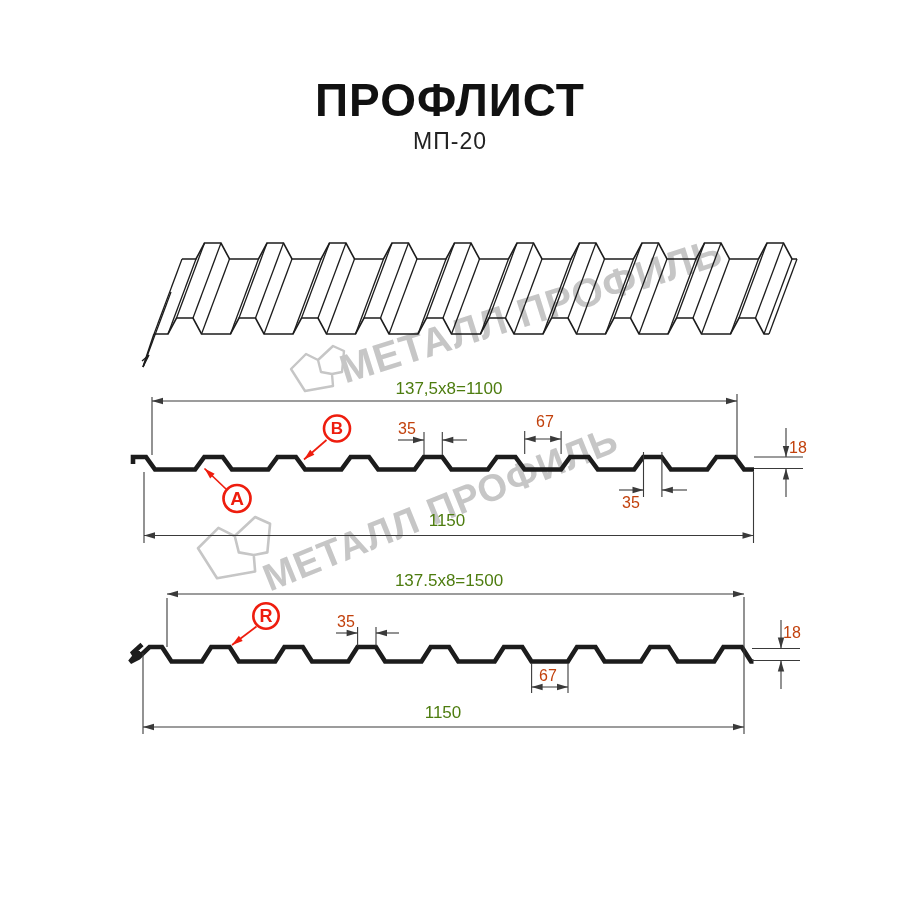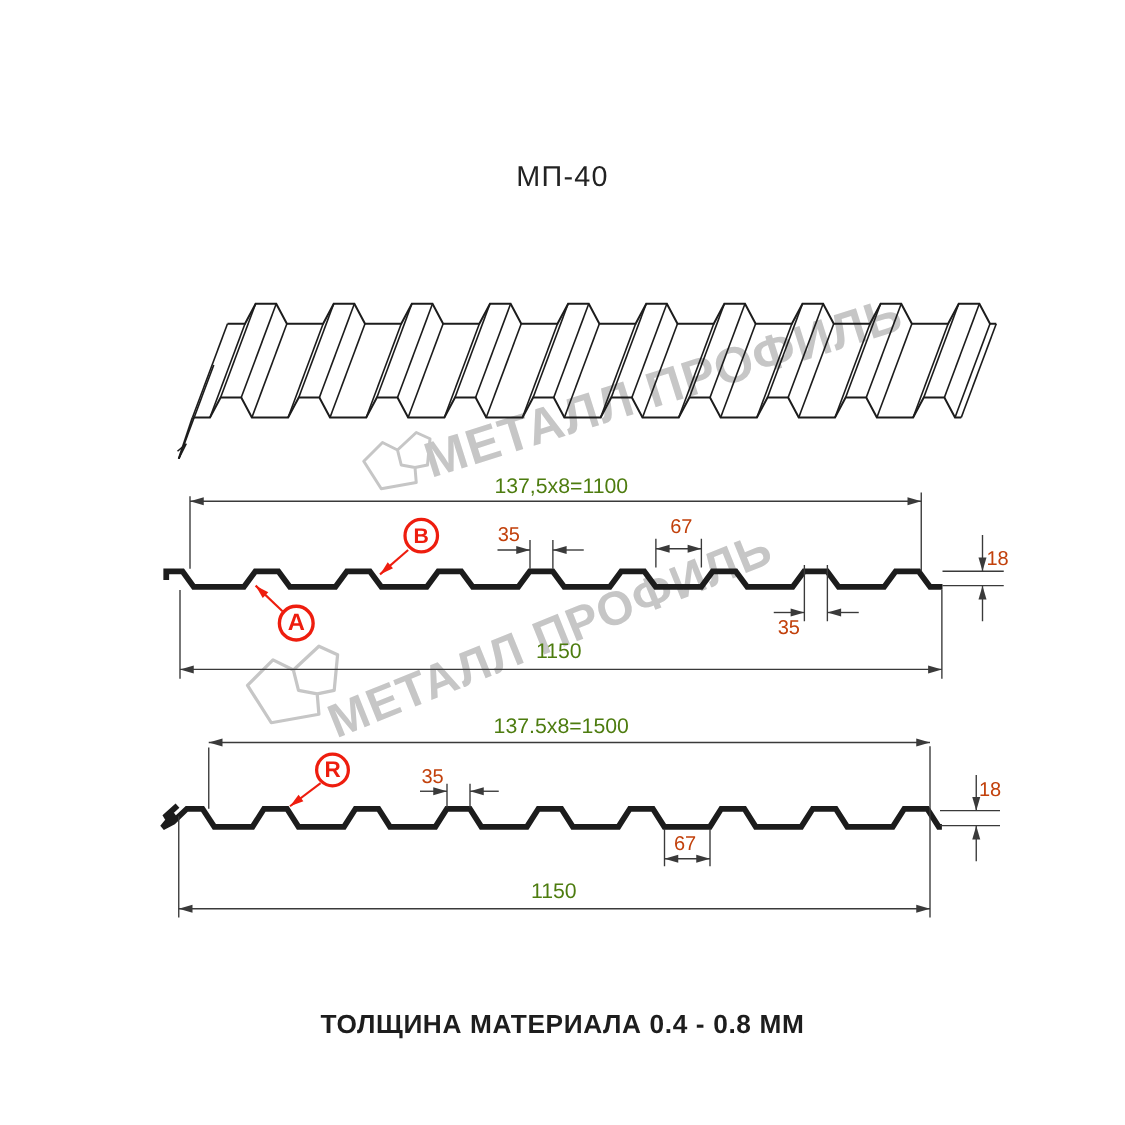--- a/index.html
+++ b/index.html
@@ -142,32 +142,32 @@
       <path d="M204.5,468.5 L210.18983101825637,478.44312943613266 L214.63564458919393,473.8393547139653 Z" fill="#ee1d0e" stroke="none"></path>
       <circle cx="237" cy="498.5" r="13.5" stroke="#ee1d0e" stroke-width="2.7" fill="none"></circle>
       <line x1="304" y1="459.5" x2="326.5" y2="440" stroke="#ee1d0e" stroke-width="1.7"></line>
       <path d="M304,459.5 L314.4011942752201,454.6984213378173 L310.20241648968084,449.86828002439154 Z" fill="#ee1d0e" stroke="none"></path>
       <circle cx="337" cy="428.5" r="13" stroke="#ee1d0e" stroke-width="2.6" fill="none"></circle>
       <line x1="232" y1="645" x2="256.5" y2="626.5" stroke="#ee1d0e" stroke-width="1.7"></line>
       <path d="M232,645 L242.71079868460677,640.9356683774788 L238.85918253643368,635.8244011131762 Z" fill="#ee1d0e" stroke="none"></path>
       <circle cx="266" cy="616" r="12.7" stroke="#ee1d0e" stroke-width="2.6" fill="none"></circle>
     </svg>
 
-  <div class="abs ctr" id="subtitle">МП-40</div>
+  <div class="abs ctr" id="title">ПРОФЛИСТ</div>
+  <div class="abs ctr" id="subtitle">МП-20</div>
 
   <div class="abs ctr dim-lg" style="left:449px;top:389px">137,5x8=1100</div>
   <div class="abs ctr dim" style="left:407px;top:429px">35</div>
   <div class="abs ctr dim" style="left:545px;top:422px">67</div>
   <div class="abs ctr dim" style="left:798px;top:448px">18</div>
   <div class="abs ctr dim" style="left:631px;top:503px">35</div>
   <div class="abs ctr dim-lg" style="left:447px;top:521px">1150</div>
   <div class="abs ctr circle-letter" style="left: 237px; top: 499px; font-size: 19px; color: rgb(238, 29, 14);">A</div>
   <div class="abs ctr circle-letter" style="left: 337px; top: 429px; font-size: 17px; color: rgb(238, 29, 14);">B</div>
 
   <div class="abs ctr dim-lg" style="left:449px;top:581px">137.5x8=1500</div>
   <div class="abs ctr dim" style="left:346px;top:622px">35</div>
   <div class="abs ctr dim" style="left:548px;top:676px">67</div>
   <div class="abs ctr dim" style="left:792px;top:633px">18</div>
   <div class="abs ctr dim-lg" style="left:443px;top:713px">1150</div>
   <div class="abs ctr circle-letter" style="left: 266px; top: 616px; font-size: 18px; color: rgb(238, 29, 14);">R</div>
 
-  <div class="abs ctr" id="footnote">ТОЛЩИНА МАТЕРИАЛА 0.4 - 0.8 ММ</div>
 </div>
 
 </body></html>

